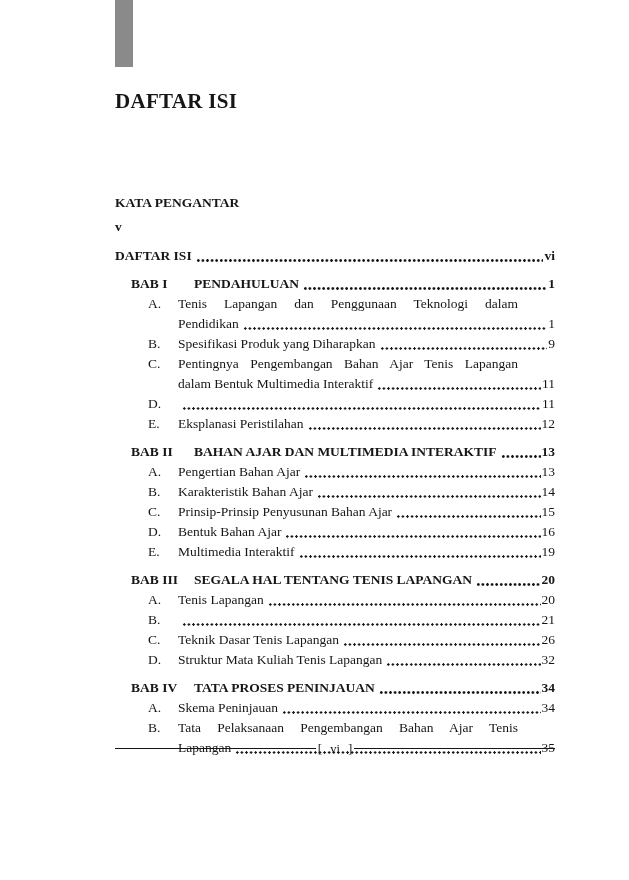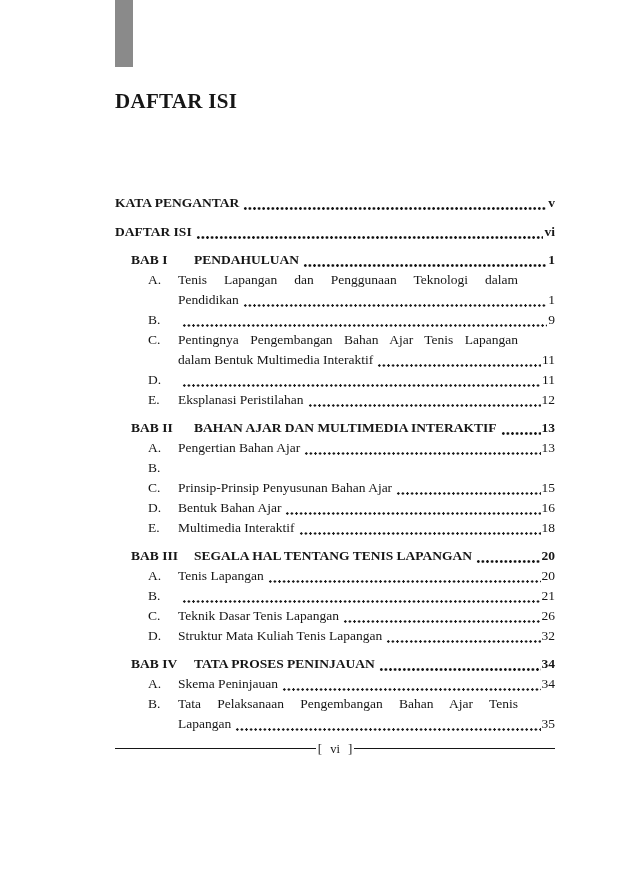--- a/index.html
+++ b/index.html
@@ -46,21 +46,21 @@
     line-height: 20px;
   }
 
   .bold { font-weight: bold; }
 
   .top-row {
     display: flex;
     align-items: baseline;
     margin-top: 9px;
   }
-  .toc > :first-child { margin-top: 0; }
+  .toc > :first-child { margin-top: 0; flex-direction: column; }
 
   .chapter-row {
     display: flex;
     align-items: baseline;
     margin-top: 8px;
   }
 
   .bab-label { width: 63px; flex: none; margin-left: 16px; }
 
   .sub-row { display: flex; }
@@ -162,20 +162,21 @@
               <span class="txt">Pendidikan</span>
               <span class="dots"></span>
               <span class="pg">1</span>
             </div>
           </span>
         </div>
         <div class="sub-row">
           <span class="letter">B.</span>
           <span class="body">
             <div class="lastline">
+              <span class="txt">Spesifikasi Produk yang Diharapkan</span>
               <span class="dots"></span>
               <span class="pg">9</span>
             </div>
           </span>
         </div>
         <div class="sub-row">
           <span class="letter">C.</span>
           <span class="body">
             <div class="jline">Pentingnya Pengembangan Bahan Ajar Tenis Lapangan</div>
             <div class="lastline">
@@ -217,20 +218,27 @@
           <span class="body">
             <div class="lastline">
               <span class="txt">Pengertian Bahan Ajar</span>
               <span class="dots"></span>
               <span class="pg">13</span>
             </div>
           </span>
         </div>
         <div class="sub-row">
           <span class="letter">B.</span>
+          <span class="body">
+            <div class="lastline">
+              <span class="txt">Karakteristik Bahan Ajar</span>
+              <span class="dots"></span>
+              <span class="pg">14</span>
+            </div>
+          </span>
         </div>
         <div class="sub-row">
           <span class="letter">C.</span>
           <span class="body">
             <div class="lastline">
               <span class="txt">Prinsip-Prinsip Penyusunan Bahan Ajar</span>
               <span class="dots"></span>
               <span class="pg">15</span>
             </div>
           </span>
@@ -244,21 +252,21 @@
               <span class="pg">16</span>
             </div>
           </span>
         </div>
         <div class="sub-row">
           <span class="letter">E.</span>
           <span class="body">
             <div class="lastline">
               <span class="txt">Multimedia Interaktif</span>
               <span class="dots"></span>
-              <span class="pg">18</span>
+              <span class="pg">19</span>
             </div>
           </span>
         </div>
         <div class="chapter-row bold">
           <span class="bab-label">BAB III</span>
           <span class="body lastline">
             <span class="txt">SEGALA HAL TENTANG TENIS LAPANGAN</span>
             <span class="dots"></span>
             <span class="pg">20</span>
           </span>

